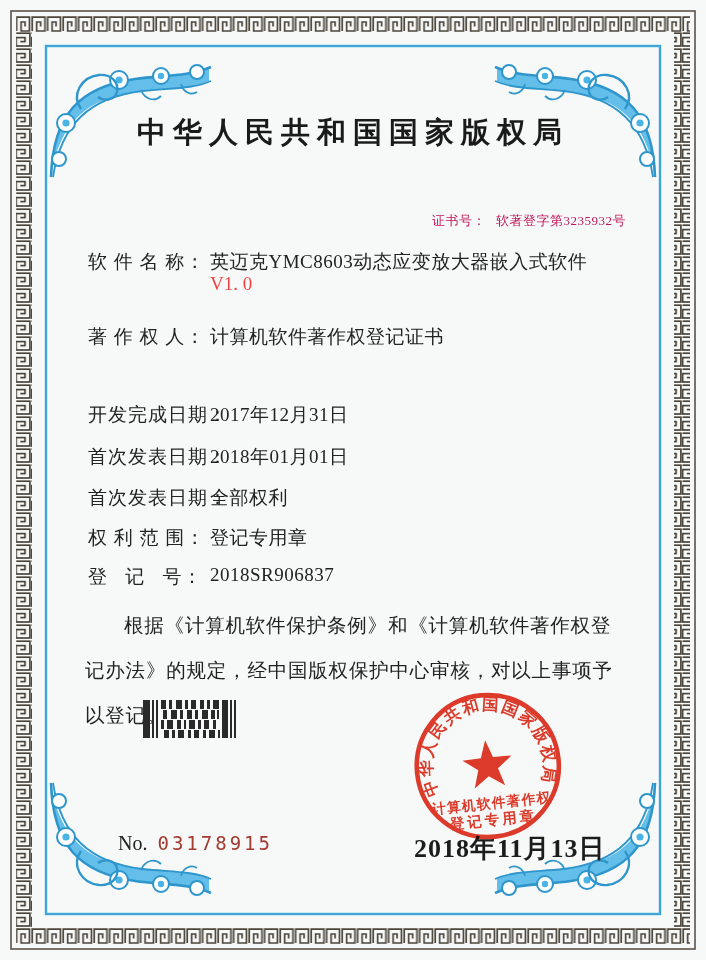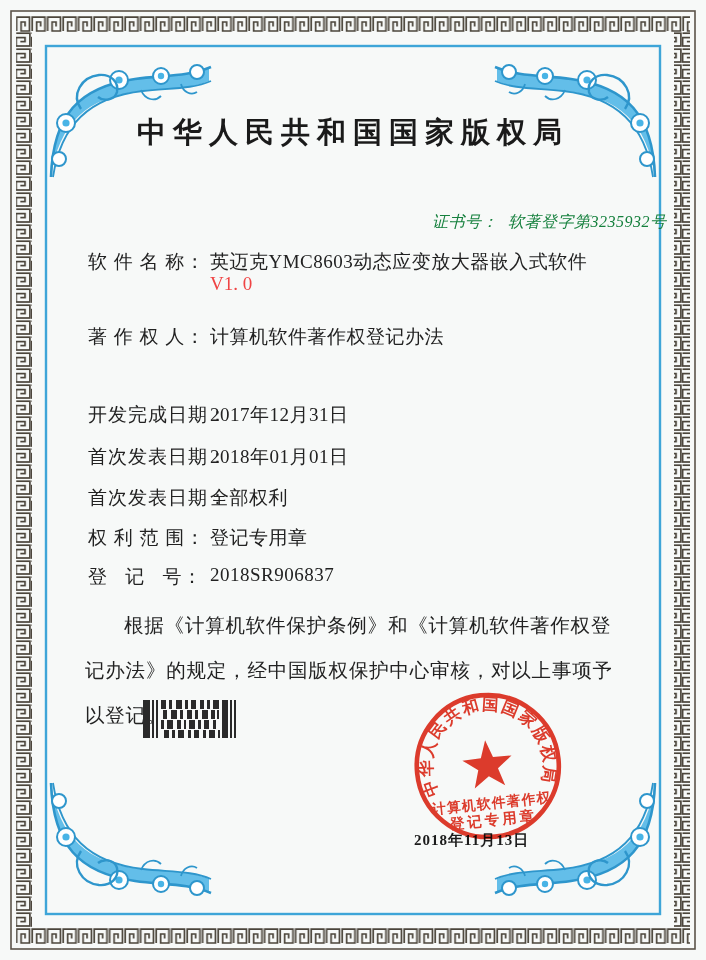--- a/index.html
+++ b/index.html
@@ -12,41 +12,41 @@
   
   .issuer{
     position:absolute;left:0;top:113px;width:706px;text-align:center;
     font-size:29px;font-weight:bold;letter-spacing:7px;color:#1a1a1a;white-space:nowrap;
   }
   .cert-title{
     position:absolute;left:0;top:158px;width:706px;text-align:center;
     font-size:35px;font-weight:bold;letter-spacing:7px;color:#141414;white-space:nowrap;
   }
   .cert-no{
-    position:absolute;left:432px;top:212px;font-size:16px;color:#15803d;
-    letter-spacing:.5px;white-space:nowrap;font-style:italic;
+    position:absolute;left:432px;top:212px;font-size:13px;color:#be185d;
+    letter-spacing:.5px;white-space:nowrap;
   }
   .cert-no .lbl{margin-right:10px;}
   .field-row{position:absolute;left:0;top:0;width:706px;font-size:19px;color:#222;}
   .field-row .flabel{position:absolute;left:88px;white-space:pre;letter-spacing:1px;}
   .field-row .fvalue{position:absolute;left:210px;white-space:pre;letter-spacing:.5px;}
   .fvalue2{position:absolute;left:210px;font-size:19px;color:#ef4444;}
   .statement{
     position:absolute;left:85px;top:603px;width:545px;
     font-size:19.5px;line-height:45px;color:#222;text-indent:2em;letter-spacing:.8px;
   }
   .serial{
     position:absolute;left:118px;top:832px;font-size:20px;color:#222;white-space:nowrap;
   }
   .serial .digits{
     font-family:"DejaVu Sans Mono",monospace;color:#a33a31;font-size:19px;
     letter-spacing:3px;margin-left:10px;
   }
   .stamp-date{
-    position:absolute;left:414px;top:831px;font-size:15px;font-weight:bold;
+    position:absolute;left:414px;top:831px;font-size:26px;font-weight:bold;
     color:#1c1c1c;letter-spacing:1px;white-space:nowrap;z-index:1;
   }
   .stamp-box{
     position:absolute;left:404px;top:684px;width:168px;height:168px;z-index:2;
     mix-blend-mode:multiply;opacity:.94;
   }
   .barcode-box{position:absolute;left:143px;top:699px;width:96px;height:40px;}
 </style>
 </head>
 <body>
@@ -96,21 +96,21 @@
   </div>
 
   <div class="field-row" style="top:249px">
     <span class="flabel">软 件 名 称：</span>
     <span class="fvalue">英迈克YMC8603动态应变放大器嵌入式软件</span>
   </div>
   <div class="fvalue2" style="top:273px">V1. 0</div>
 
   <div class="field-row" style="top:324px">
     <span class="flabel">著 作 权 人：</span>
-    <span class="fvalue">计算机软件著作权登记办法</span>
+    <span class="fvalue">计算机软件著作权登记证书</span>
   </div>
 
   <div class="field-row" style="top:402px">
     <span class="flabel">开发完成日期：</span>
     <span class="fvalue">2017年12月31日</span>
   </div>
 
   <div class="field-row" style="top:444px">
     <span class="flabel">首次发表日期：</span>
     <span class="fvalue">2018年01月01日</span>
@@ -188,14 +188,17 @@
         <text font-size="16.5" font-weight="bold" letter-spacing="2" font-family="Liberation Serif, DejaVu Serif, serif">
           <textPath href="#sealArc" startOffset="50%" text-anchor="middle">中华人民共和国国家版权局</textPath>
         </text>
         <polygon points="84,56 77.9,73.6 59.3,74 74.1,85.2 68.7,103 84,92.4 99.3,103 93.9,85.2 108.7,74 90.1,73.6"></polygon>
         <text x="84" y="124" text-anchor="middle" font-size="13.8" font-weight="bold" letter-spacing="1.2" font-family="Liberation Serif, DejaVu Serif, serif">计算机软件著作权</text>
         <text x="84" y="141" text-anchor="middle" font-size="14.5" font-weight="bold" letter-spacing="3" font-family="Liberation Serif, DejaVu Serif, serif">登记专用章</text>
       </g>
     </svg>
   </div>
 
+  <div class="serial">
+    <span>No.</span><span class="digits">03178915</span>
+  </div>
 
 </div>
 
 </body></html>

